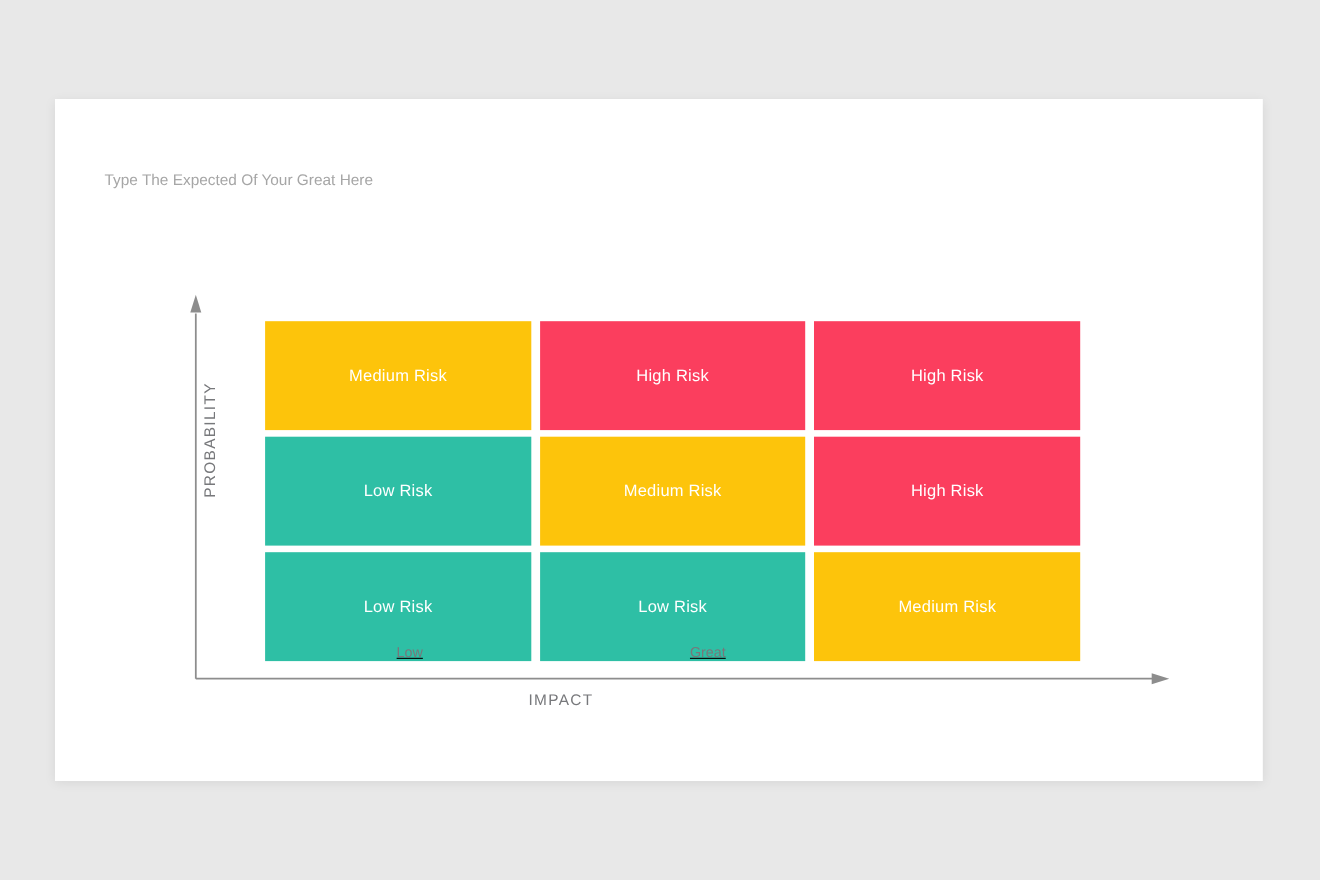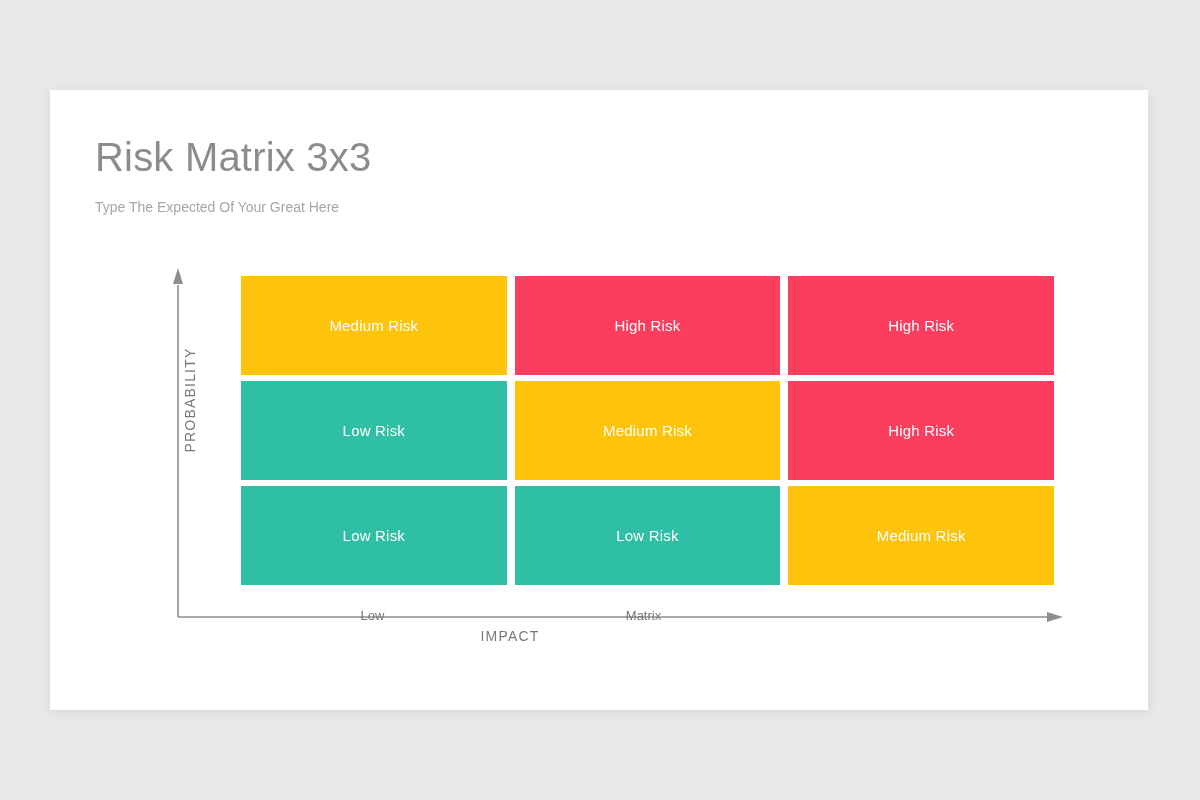--- a/index.html
+++ b/index.html
@@ -106,22 +106,22 @@
     transform-origin: 48px 10px;
   }
   .row-label.r0 { top: 230px; }
   .row-label.r1 { top: 330px; }
   .row-label.r2 { top: 429px; }
 
   
   #matrix-grid {
     position: absolute;
     left: 191px;
-    top: 186px;
-    width: 813px;
+    top: 202px;
+    width: 741px;
     display: grid;
     grid-template-columns: repeat(3, 1fr);
     grid-template-rows: repeat(3, 99px);
     column-gap: 8px;
     row-gap: 6px;
   }
 
   .risk-cell {
     display: flex;
     align-items: center;
@@ -130,39 +130,39 @@
     font-size: 15px;
     font-weight: 400;
     letter-spacing: 0.2px;
     user-select: none;
   }
 
   
   #col-labels {
     position: absolute;
     left: 191px;
-    top: 518px;
+    top: 495px;
     width: 805px;
     display: grid;
     grid-template-columns: repeat(3, 1fr);
     column-gap: 8px;
+    text-decoration: underline;
   }
   .col-label {
     text-align: center;
     font-size: 13px;
     color: #77787b;
   }
 </style>
 </head>
 <body>
 
 <div id="slide-card">
 
   <div id="slide-header">
-    <h1 id="page-title">Risk Matrix 3x3</h1>
     <p id="page-subtitle">Type The Expected Of Your Great Here</p>
   </div>
 
   <div id="chart-area">
 
     <svg id="axis-svg" width="1098" height="620">
 
       <line x1="128" y1="195" x2="128" y2="527" stroke="#8d8d8d" stroke-width="1.6"></line>
       <polygon points="128,178 123,194 133,194" fill="#8d8d8d"></polygon>
 
@@ -185,19 +185,19 @@
       <div class="risk-cell" style="background:#fdc40b">Medium Risk</div>
       <div class="risk-cell" style="background:#fb3e5e">High Risk</div>
 
       <div class="risk-cell" style="background:#2ebfa5">Low Risk</div>
       <div class="risk-cell" style="background:#2ebfa5">Low Risk</div>
       <div class="risk-cell" style="background:#fdc40b">Medium Risk</div>
     </div>
 
     <div id="col-labels">
       <div class="col-label">Low</div>
-      <div class="col-label">Matrix</div>
+      <div class="col-label">Great</div>
     </div>
 
     <div id="x-axis-title">IMPACT</div>
 
   </div>
 </div>
 
 </body></html>

